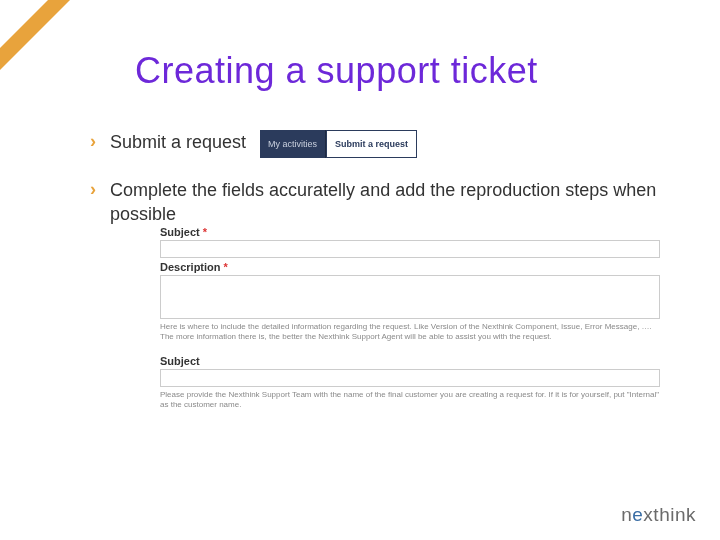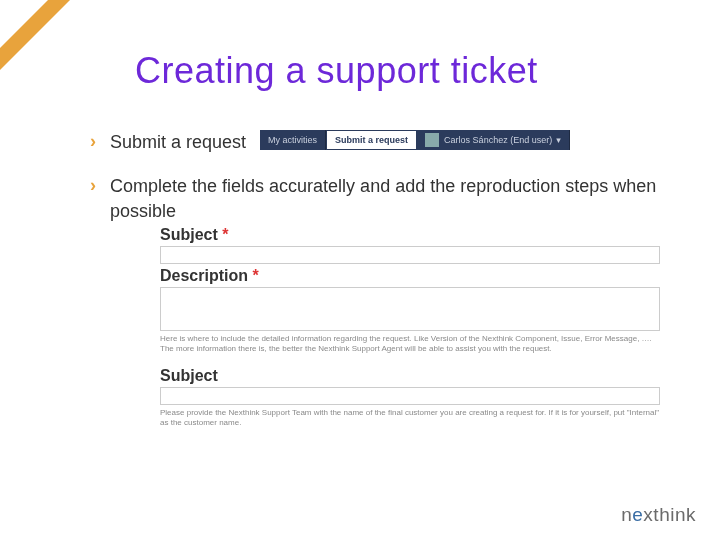--- a/index.html
+++ b/index.html
@@ -4,27 +4,27 @@
 <style>
 *{box-sizing:border-box;margin:0;padding:0}
 body{width:720px;height:540px;background:#fff;font-family:"Segoe UI",Arial,sans-serif;position:relative;overflow:hidden}
 .corner{position:absolute;top:0;left:0;width:0;height:0;border-top:70px solid #e8a33c;border-right:70px solid transparent;z-index:5}
 .corner2{position:absolute;top:0;left:0;width:0;height:0;border-top:48px solid #fff;border-right:48px solid transparent;z-index:6}
 .title{position:absolute;top:50px;left:135px;font-size:36px;font-weight:300;color:#6d28d9;letter-spacing:.5px}
 .content{position:absolute;top:130px;left:90px;right:40px}
 .row{display:flex;align-items:flex-start;margin-bottom:20px}
 .chev{color:#e8a33c;font-size:18px;font-weight:700;margin-right:14px;line-height:1.3}
 .rt{font-size:18px;color:#333;line-height:1.35}
-.navshot{margin-left:14px;display:inline-flex;align-items:stretch;height:20px;background:#2b3b5c;vertical-align:middle;font-size:9px}
+.navshot{margin-left:14px;display:inline-flex;align-items:stretch;height:28px;background:#2b3b5c;vertical-align:middle;font-size:9px}
 .navshot>div{display:flex;align-items:center;padding:0 8px;color:#c9d0de;border-right:1px solid #1e2a42}
 .navshot .sel{background:#fff;color:#2b3b5c;font-weight:600;border:1px solid #2b3b5c}
 .navshot .av{width:14px;height:14px;background:#8aa;margin-right:5px;display:inline-block}
 .navshot .dd::after{content:"▾";margin-left:4px;color:#c9d0de}
 .formshot{position:absolute;top:226px;left:160px;right:60px;font-size:8px;color:#8a8a8a}
-.flbl{font-weight:600;color:#333;font-size:16px;margin-bottom:2px}
+.flbl{font-weight:600;color:#333;font-size:11px;margin-bottom:2px}
 .flbl .req{color:#d33}
 .fld{border:1px solid #ccc;background:#fff;height:18px;width:100%;margin-bottom:3px}
 .fld.ta{height:44px}
 .ht{line-height:1.3;margin-bottom:12px}
 .footer{position:absolute;bottom:14px;right:24px}
 .logo{font-size:19px;color:#6b6b6b;font-weight:400;letter-spacing:.5px}
 .logo .dot{color:#3a6ea5}
 </style>
 </head>
 <body>
@@ -34,24 +34,20 @@
 
 <h1 class="title">Creating a support ticket</h1>
 
 <div class="content">
   <div class="row">
     <span class="chev">›</span>
     <span class="rt">Submit a request</span>
     <span class="navshot">
       <div>My activities</div>
       <div class="sel">Submit a request</div>
-      <div class="dd">
-          <span class="av"></span>
-          <span>Carlos Sánchez (End user)</span>
-        </div>
     </span>
   </div>
   <div class="row">
     <span class="chev">›</span>
     <span class="rt">Complete the fields accuratelly and add the reproduction steps when possible</span>
   </div>
 </div>
 
 <div class="formshot">
   <div class="flbl"><span>Subject</span> <span class="req">*</span></div>

